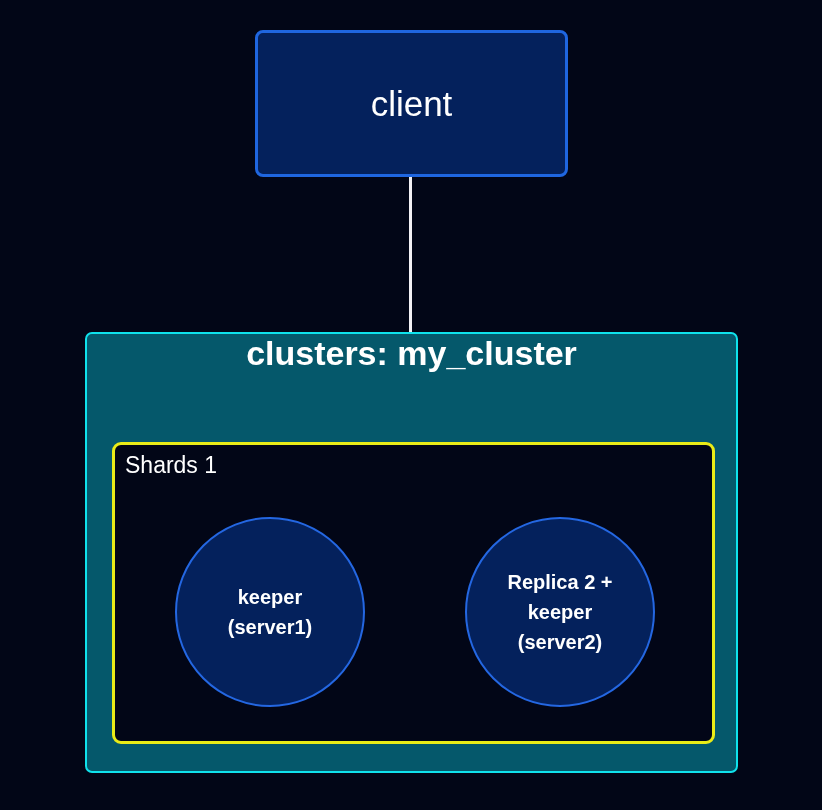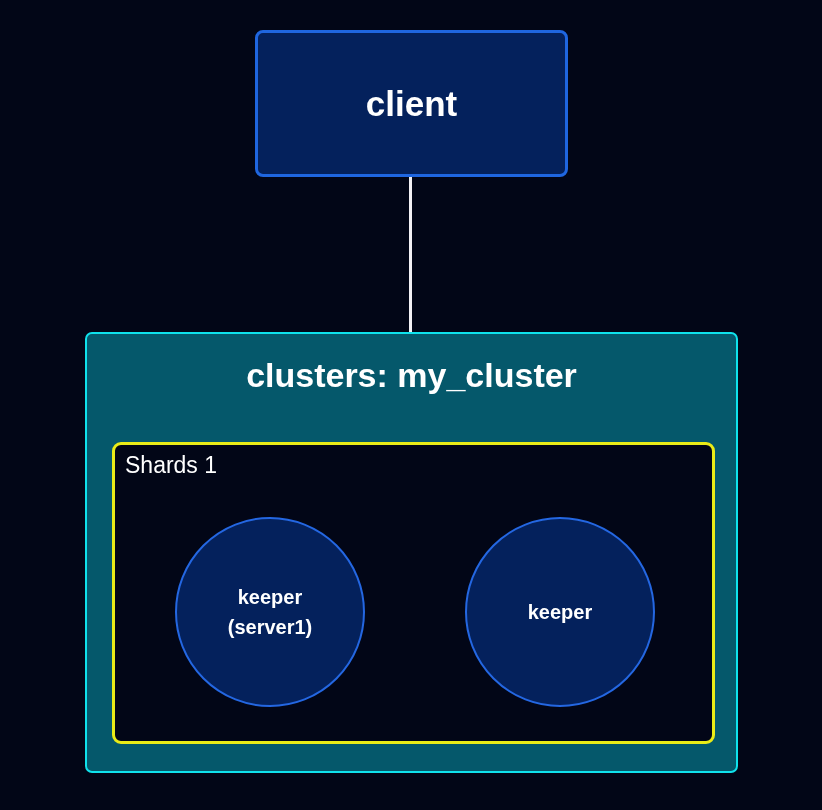--- a/index.html
+++ b/index.html
@@ -35,21 +35,21 @@
     height: 147px;
     background: var(--node-fill);
     border: 3px solid var(--node-border);
     border-radius: 8px;
     display: flex;
     align-items: center;
     justify-content: center;
   }
   .client-label {
     font-size: 35px;
-    font-weight: 700;
+    font-weight: 400;
     color: var(--text);
   }
   .connector {
     position: absolute;
     left: 409px;
     top: 177px;
     width: 3px;
     height: 155px;
     background: var(--connector);
   }
@@ -57,21 +57,20 @@
     position: absolute;
     left: 85px;
     top: 332px;
     width: 653px;
     height: 441px;
     background: var(--cluster-fill);
     border: 2px solid var(--cluster-border);
     border-radius: 7px;
   }
   .cluster-title {
-    margin-top: 22px;
     text-align: center;
     font-size: 34px;
     font-weight: 700;
     color: var(--text);
   }
   .shard-box {
     position: absolute;
     left: 25px;
     top: 108px;
     width: 603px;
@@ -128,20 +127,22 @@
 
       <div class="replica replica-1">
         <div class="replica-text">
           <div>keeper</div>
           <div>(server1)</div>
         </div>
       </div>
 
       <div class="replica replica-2">
         <div class="replica-text">
+          <div>Replica 2 +</div>
           <div>keeper</div>
+          <div>(server2)</div>
         </div>
       </div>
 
     </div>
   </div>
 
 </div>
 
 </body></html>

